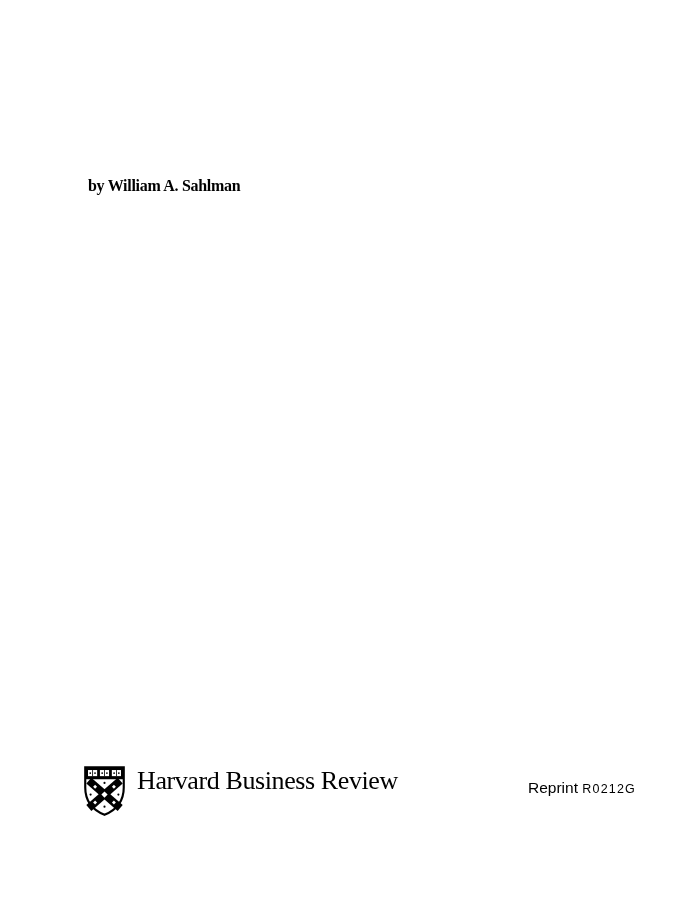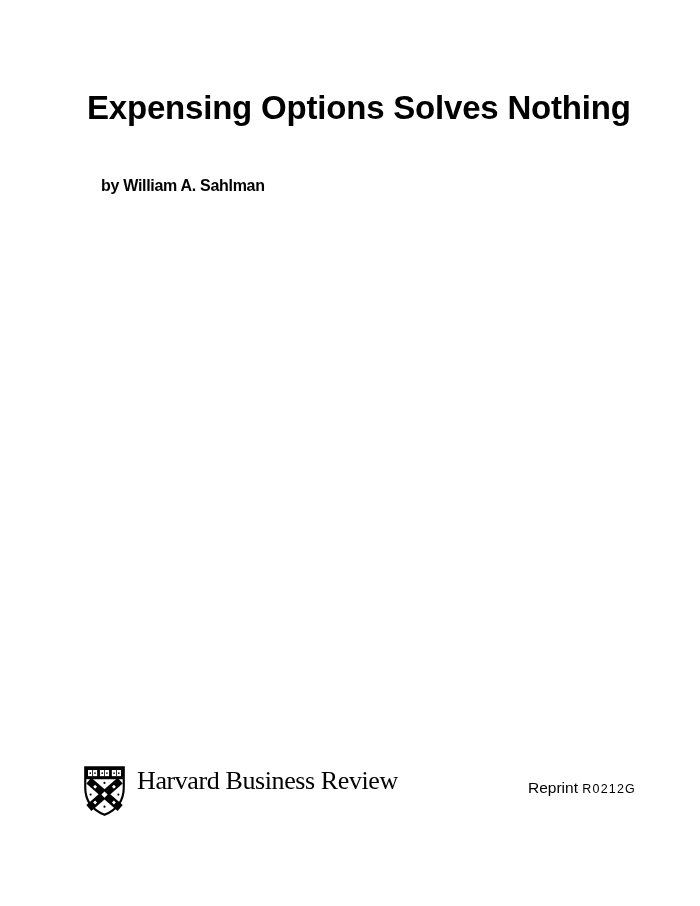--- a/index.html
+++ b/index.html
@@ -26,23 +26,23 @@
     font-family: "Liberation Sans", sans-serif;
     font-size: 33px;
     font-weight: 700;
     letter-spacing: -0.2px;
     line-height: 40px;
     color: var(--ink);
   }
 
   .byline {
     position: absolute;
-    left: 101px;
+    left: 88px;
     top: 176px;
-    font-family: Liberation Sans, sans-serif;
+    font-family: Liberation Serif, serif;
     font-size: 16px;
     font-weight: 700;
     letter-spacing: -0.3px;
     line-height: 20px;
     color: var(--ink);
   }
 
   .footer {
     position: absolute;
     left: 0;
@@ -87,21 +87,20 @@
     font-size: 12.5px;
     letter-spacing: 1.2px;
     text-transform: uppercase;
   }
 </style>
 </head>
 <body>
 
 <div class="page">
 
-  <h1 class="title">Expensing Options Solves Nothing</h1>
 
   <div class="byline">by William A. Sahlman</div>
 
   <div class="footer">
 
     <span class="shield">
       <svg viewBox="0 0 48 58" width="43" height="52" xmlns="http://www.w3.org/2000/svg" aria-hidden="true">
 
         <path d="M2.5 2.5 H45.5 V25 C45.5 40 37.5 50 24 55.5 C10.5 50 2.5 40 2.5 25 Z" fill="#ffffff" stroke="#000000" stroke-width="2.4"></path>
 

